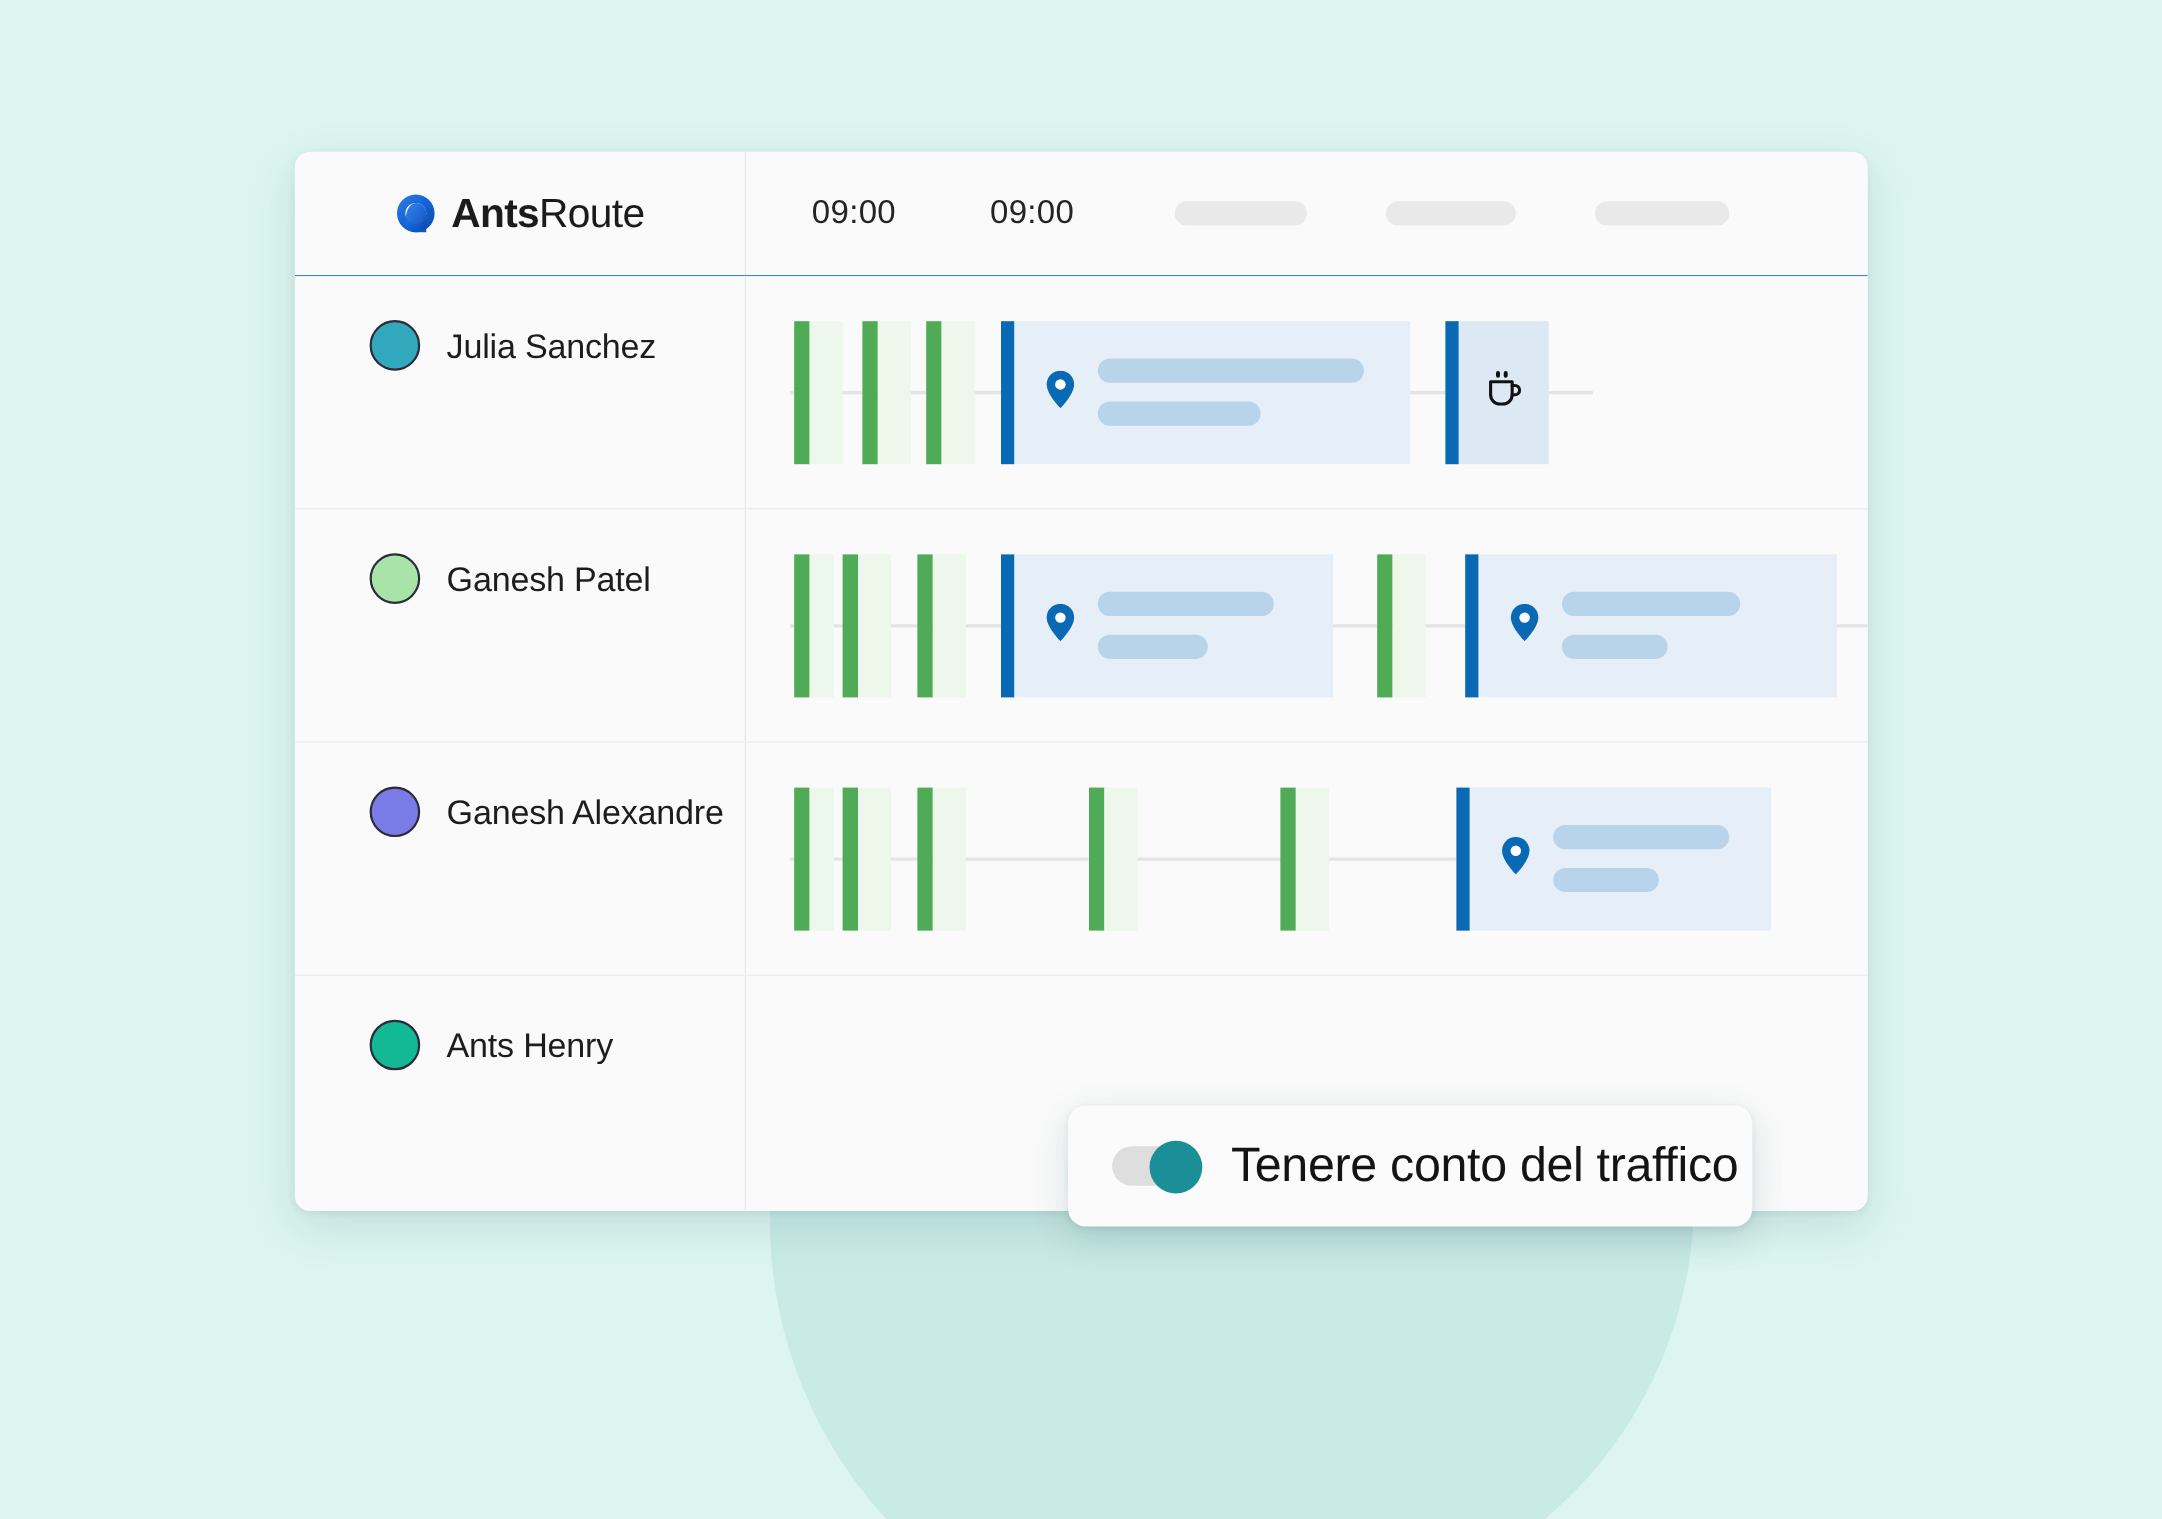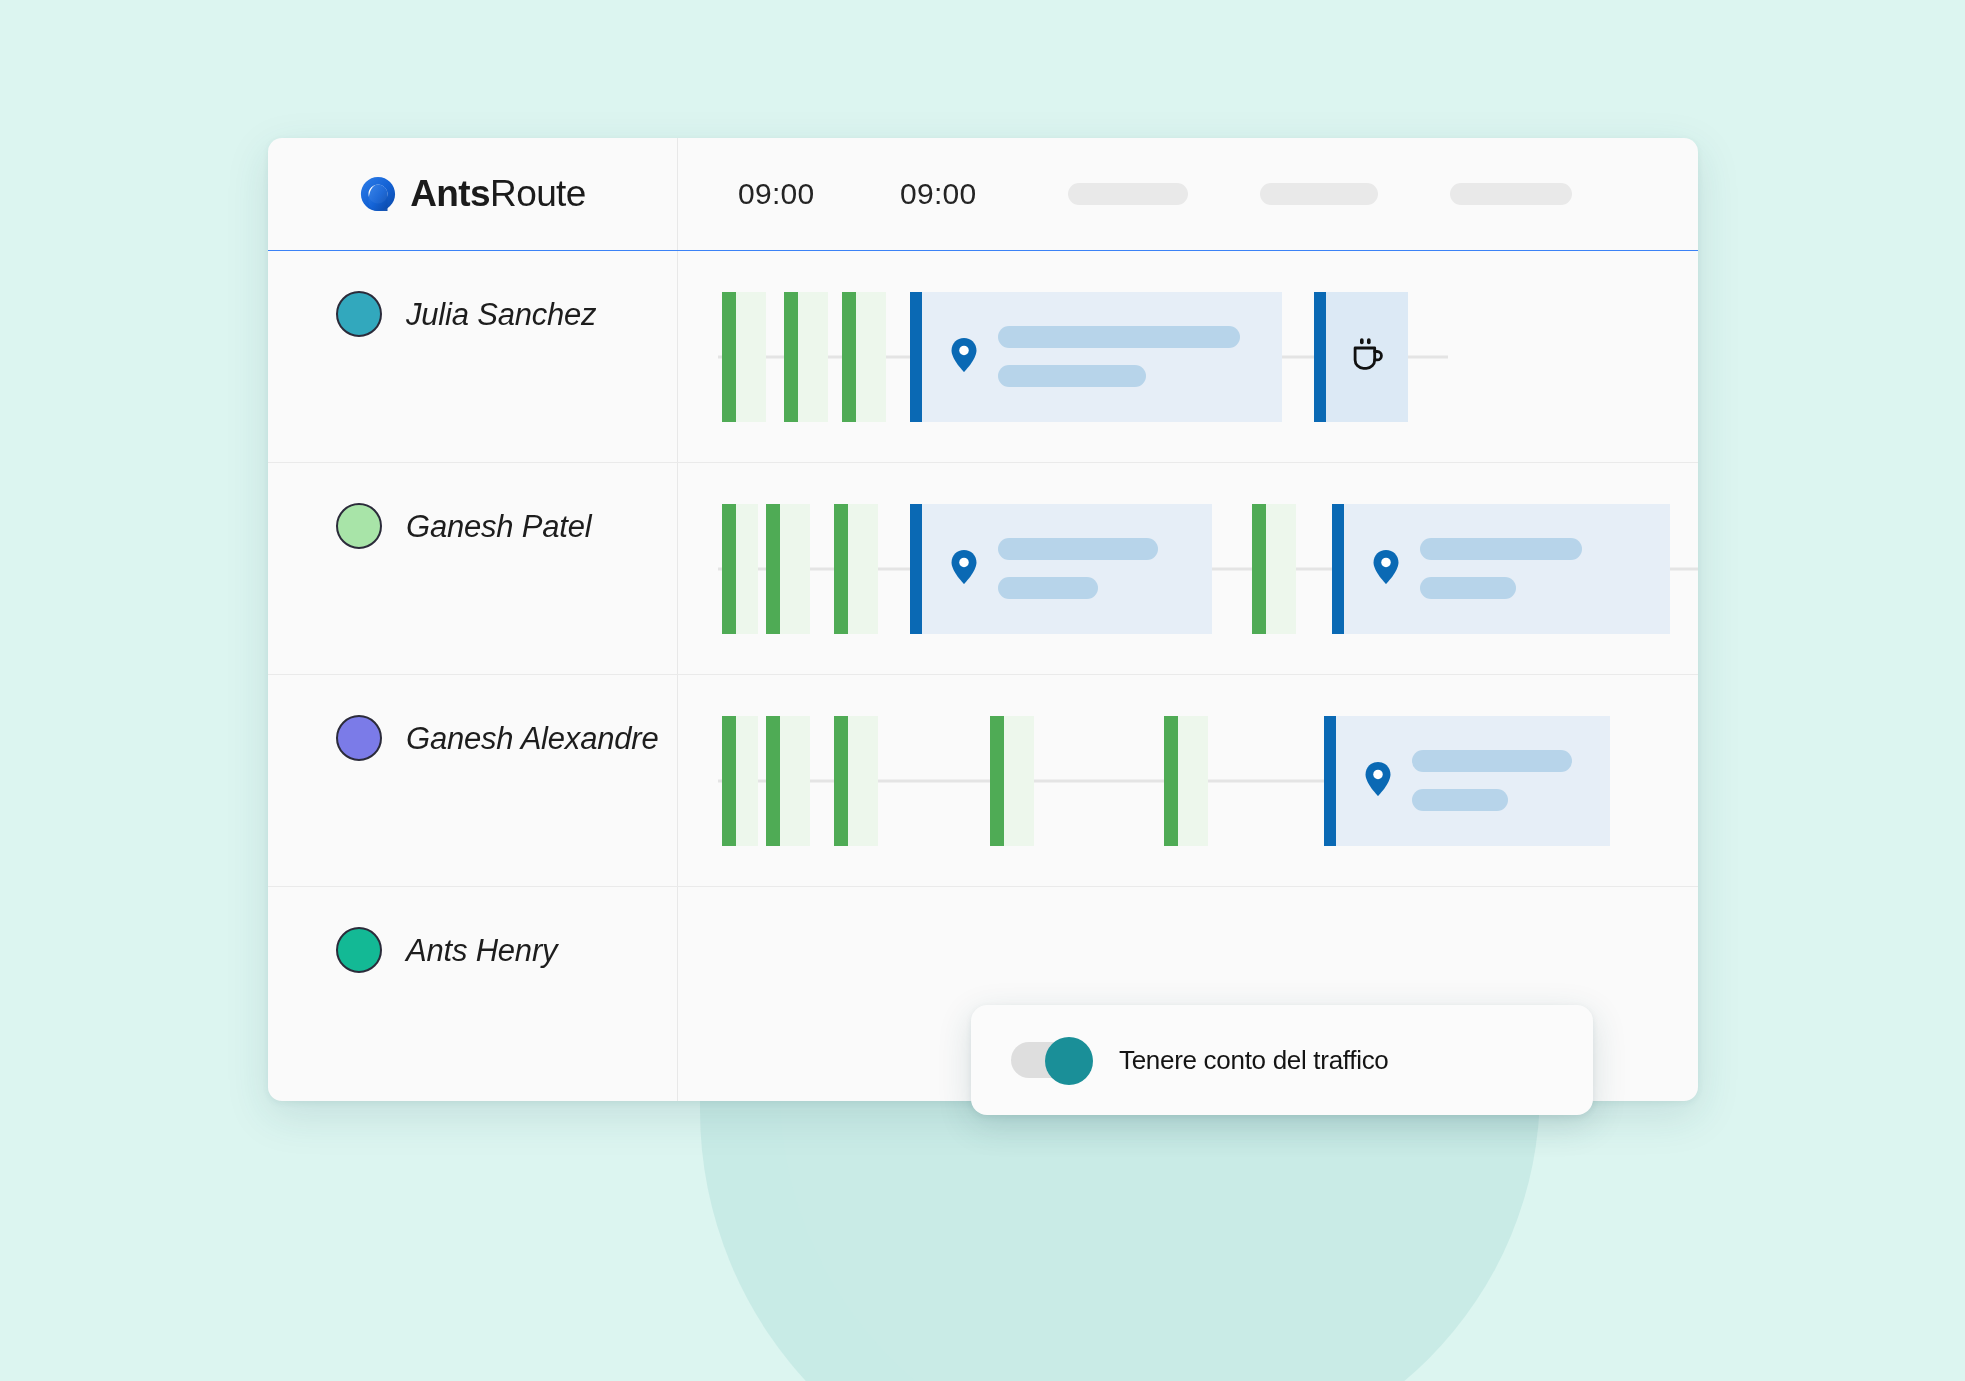--- a/index.html
+++ b/index.html
@@ -96,21 +96,20 @@
     border-radius: 11px;
     background: #e9e9e9;
   }
 
   
   .rows { flex: 1; display: flex; flex-direction: column; }
   .row {
     display: flex;
     border-bottom: 1px solid #eaeaea;
     position: relative;
-    font-style: italic;
   }
   .row:last-child { border-bottom: none; }
   .row-1 { height: 212px; }
   .row-2 { height: 212px; }
   .row-3 { height: 212px; }
   .row-4 { height: 214px; }
 
   .name-cell {
     width: 410px;
     flex: 0 0 410px;
@@ -262,21 +261,21 @@
     background: #dedede;
   }
   .switch .knb {
     position: absolute;
     left: 34px; top: 0;
     width: 48px; height: 48px;
     border-radius: 50%;
     background: #1a8f98;
   }
   .toggle-label {
-    font-size: 26px;
+    font-size: 44px;
     color: #141414;
     letter-spacing: -.3px;
     white-space: nowrap;
   }
 </style>
 </head>
 <body>
 
 <div class="bg-blob"></div>
 <div class="bg-blob-2"></div>

